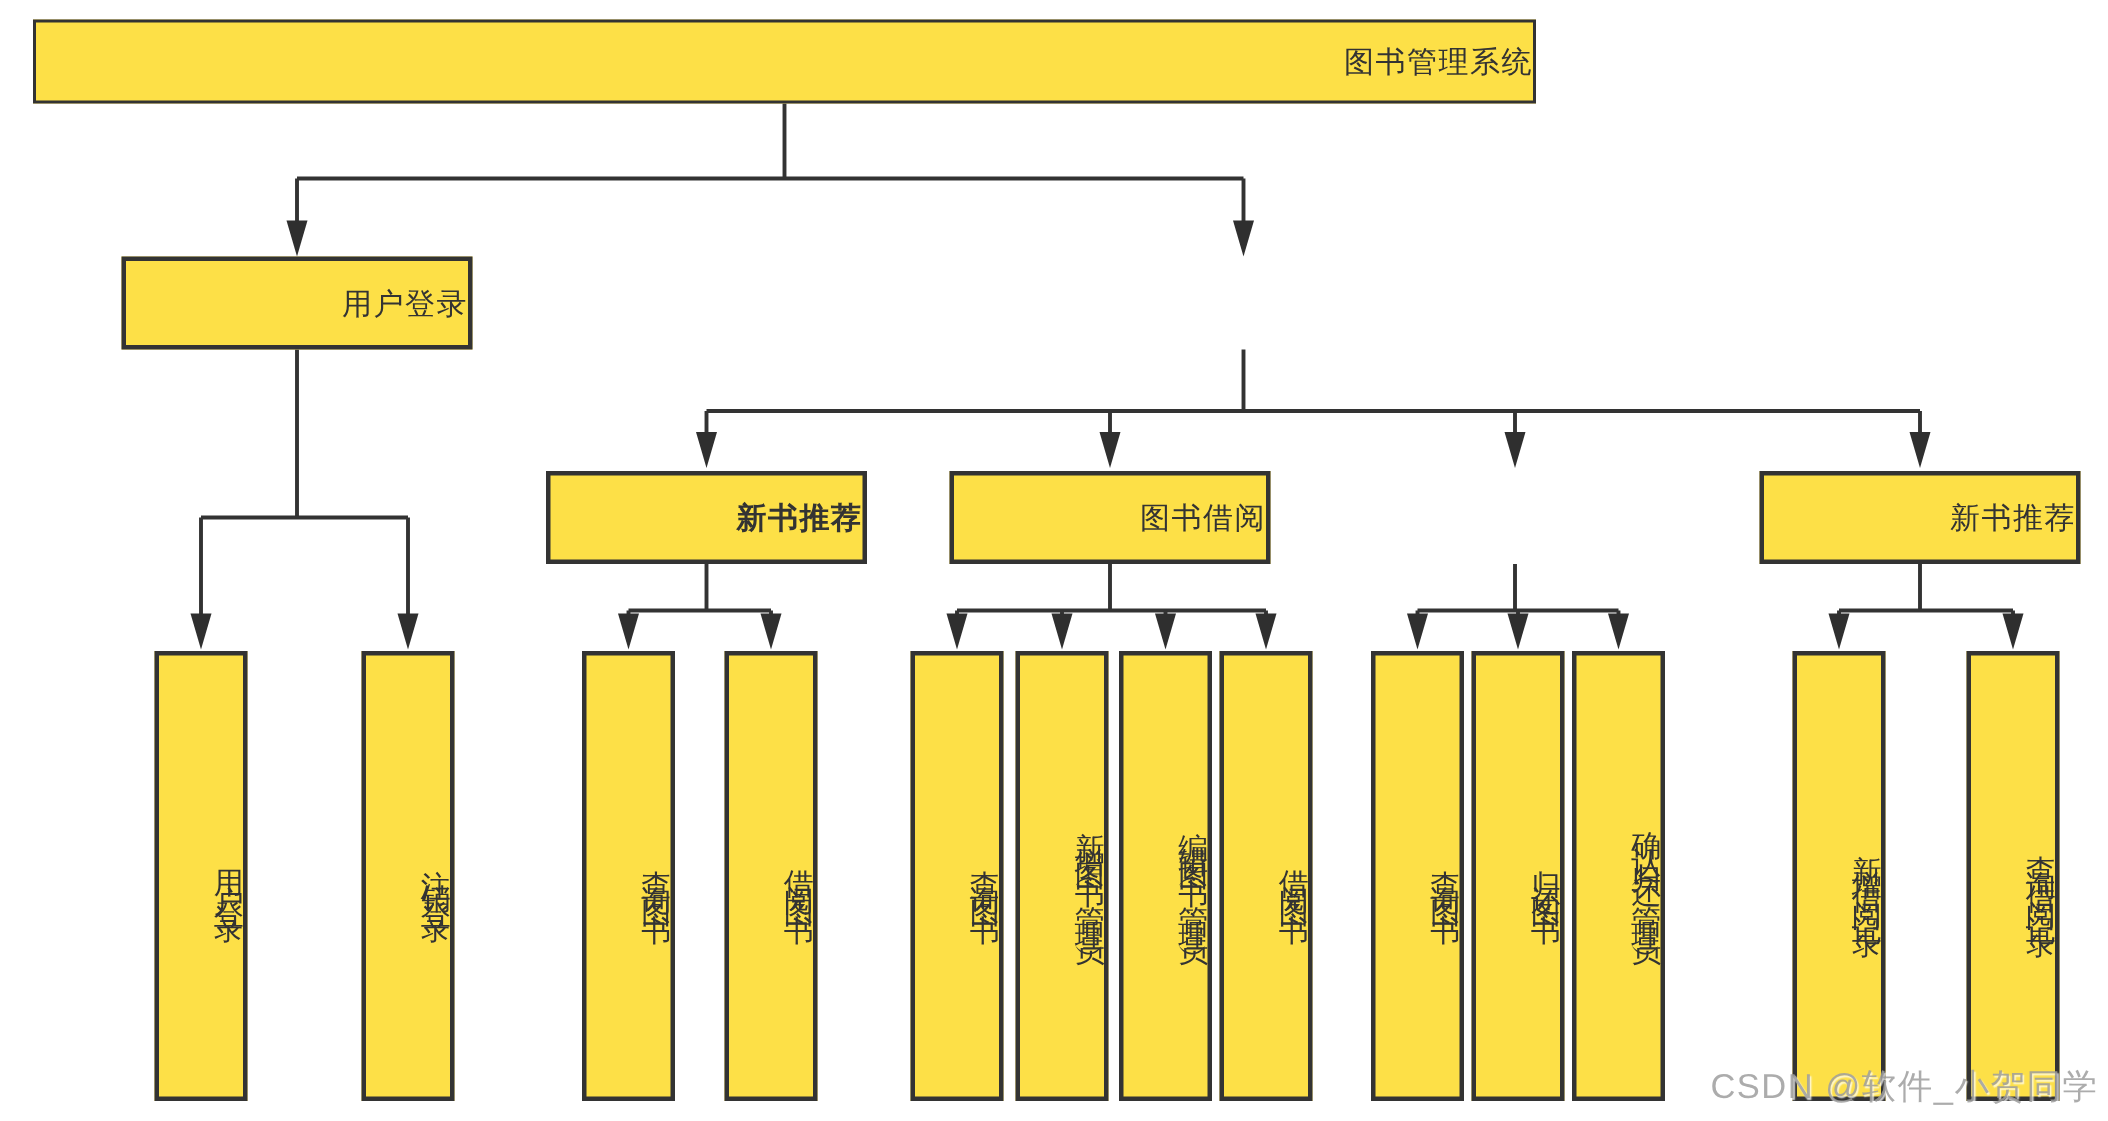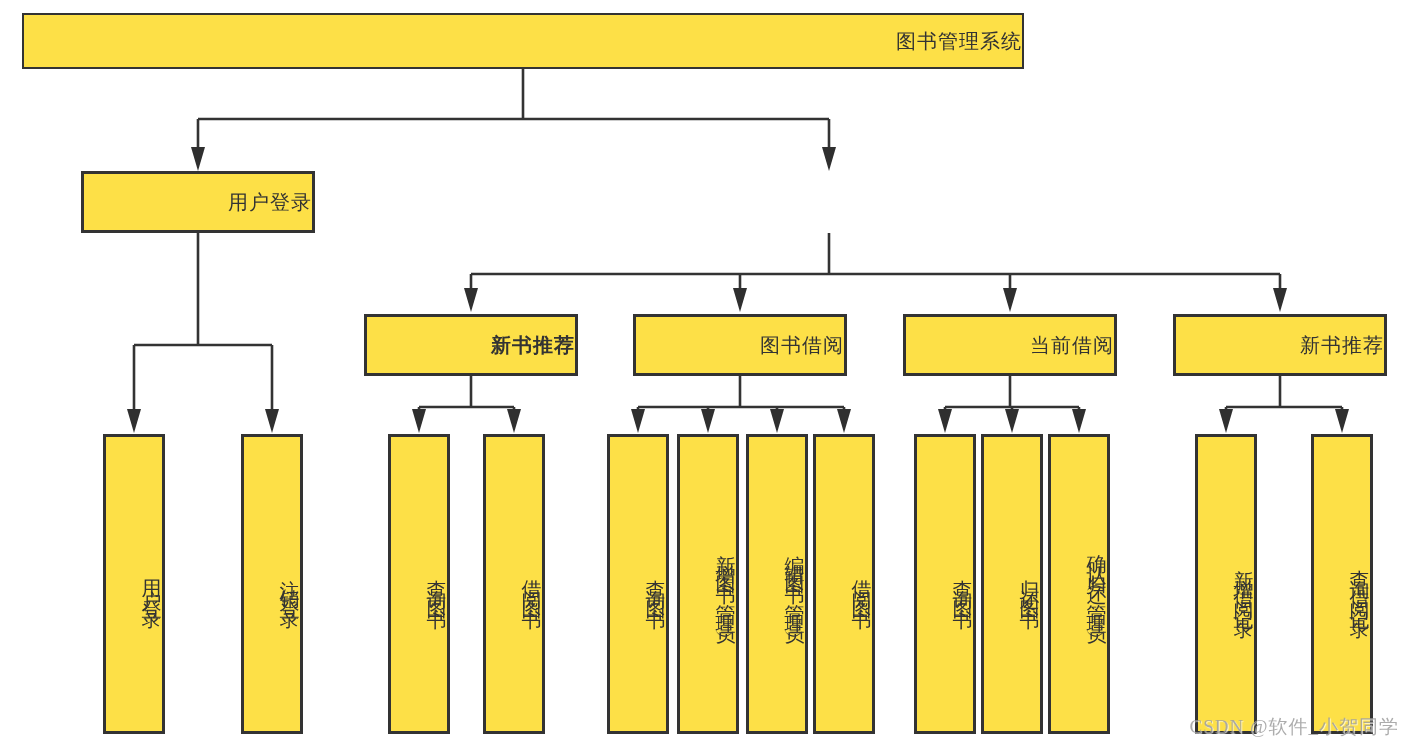--- a/index.html
+++ b/index.html
@@ -43,26 +43,25 @@
     writing-mode: vertical-rl;
     text-orientation: mixed;
     letter-spacing: 10px;
     line-height: 1;
     white-space: nowrap;
   }
   .watermark {
     position: absolute;
     right: 6px;
     bottom: 7px;
-    font-size: 19px;
+    font-size: 23px;
     letter-spacing: 1px;
     color: rgba(158, 158, 158, 0.85);
     text-shadow: 1px 1px 1px rgba(255,255,255,0.8);
     z-index: 3;
-    font-family: Liberation Serif, serif;
   }
 </style>
 </head>
 <body>
 
 <div class="canvas">
 
   <svg class="connectors" width="1405" height="747" aria-hidden="true">
 
     <path d="M523,69 V119"></path>
@@ -134,23 +133,20 @@
   <div class="box hlabel" style="left:81px; top:171px; width:234px; height:62px;">
     <span>用户登录</span>
   </div>
 
   <div class="box hlabel" style="left:364px; top:314px; width:214px; height:62px;font-weight:bold;">
     <span>新书推荐</span>
   </div>
   <div class="box hlabel" style="left:633px; top:314px; width:214px; height:62px;padding-left:47px;">
     <span>图书借阅</span>
   </div>
-  <div class="box hlabel" style="left:903px; top:314px; width:214px; height:62px;">
-    <span>当前借阅</span>
-  </div>
   <div class="box hlabel" style="left:1173px; top:314px; width:214px; height:62px;">
     <span>新书推荐</span>
   </div>
 
   <div class="box vbox" style="left:103px; top:434px; width:62px; height:300px;">
     <span>用户登录</span>
   </div>
   <div class="box vbox" style="left:241px; top:434px; width:62px; height:300px;">
     <span>注销登录</span>
   </div>

